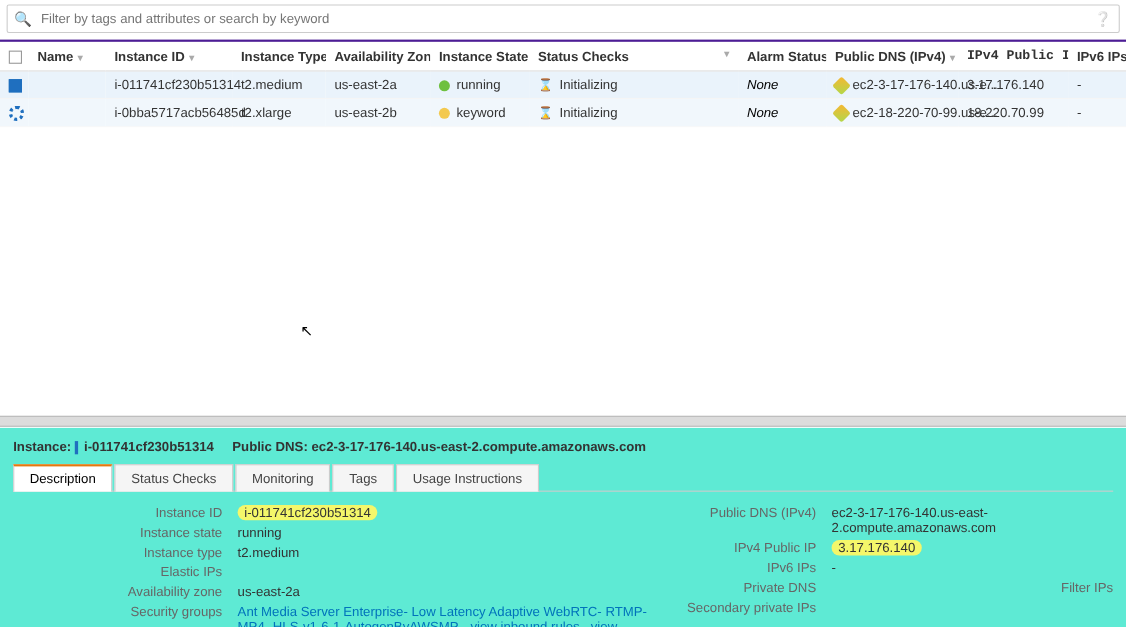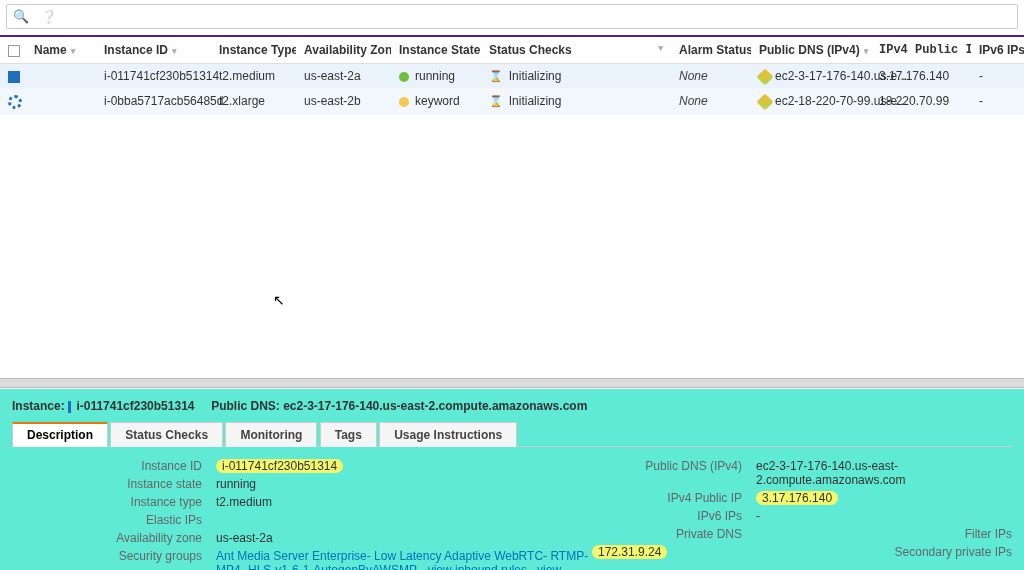--- a/index.html
+++ b/index.html
@@ -107,21 +107,21 @@
     vertical-align: middle;
   }
 
   .dot { display:inline-block; width:10px; height:10px; border-radius:50%; margin-right:6px; vertical-align:middle;}
   .dot-green { background:#6ec03f; }
   .dot-yellow { background:#f3c94f; }
 
   .hourglass { color:#888; margin-right:6px; font-size:11px;}
   .link { color:#0073bb; text-decoration:none; }
   .badge-tag {
-    color:#404040;
+    color:#000000;
   }
   .dns-icon {
     width:12px; height:12px;
     display:inline-block;
     vertical-align:middle;
     margin-right:4px;
     background: linear-gradient(135deg,#f7b733,#b0d84a);
     border-radius:2px;
     transform: rotate(45deg);
   }
@@ -171,21 +171,20 @@
   .details-header .sel-bar {
     display:inline-block;
     width:3px; height:12px;
     background:#1f6fbf;
     vertical-align:middle;
     margin-right:2px;
   }
   .tabs {
     border-bottom: 1px solid #ccc;
     margin-top: 6px;
-    font-weight: bold;
   }
   .tabs .tab {
     display:inline-block;
     padding: 5px 14px;
     border: 1px solid #ccc;
     border-bottom: none;
     background: #f5f5f5;
     color: #444;
     position: relative;
     top: 1px;
@@ -222,20 +221,21 @@
     border-radius: 10px;
     padding: 0 6px;
   }
   .v .link { color:#0073bb;}
 </style>
 </head>
 <body>
 
 <div class="filter-bar">
   <span class="search-icon">🔍</span>
+  <input type="text" placeholder="Filter by tags and attributes or search by keyword" style="">
   <span class="help-icon">❔</span>
 </div>
 
 <div class="table-wrap">
   <table class="instances">
     <thead>
       <tr>
         <th class="col-checkbox"><span class="check-sq"></span></th>
         <th class="col-name"><span>Name</span><span class="sort">▾</span></th>
         <th class="col-id"><span>Instance ID</span><span class="sort">▾</span></th>
@@ -335,19 +335,18 @@
 
       <span class="k">IPv4 Public IP</span>
       <span class="v"><span class="hl">3.17.176.140</span></span>
 
       <span class="k">IPv6 IPs</span>
       <span class="v">-</span>
 
       <span class="k">Private DNS</span>
 
       <span class="k">Filter IPs</span>
-      <span class="v"><span class="hl">172.31.9.24</span></span>
 
       <span class="k">Secondary private IPs</span>
       <span class="v"></span>
     </div>
   </div>
 </div>
 
 </body></html>

